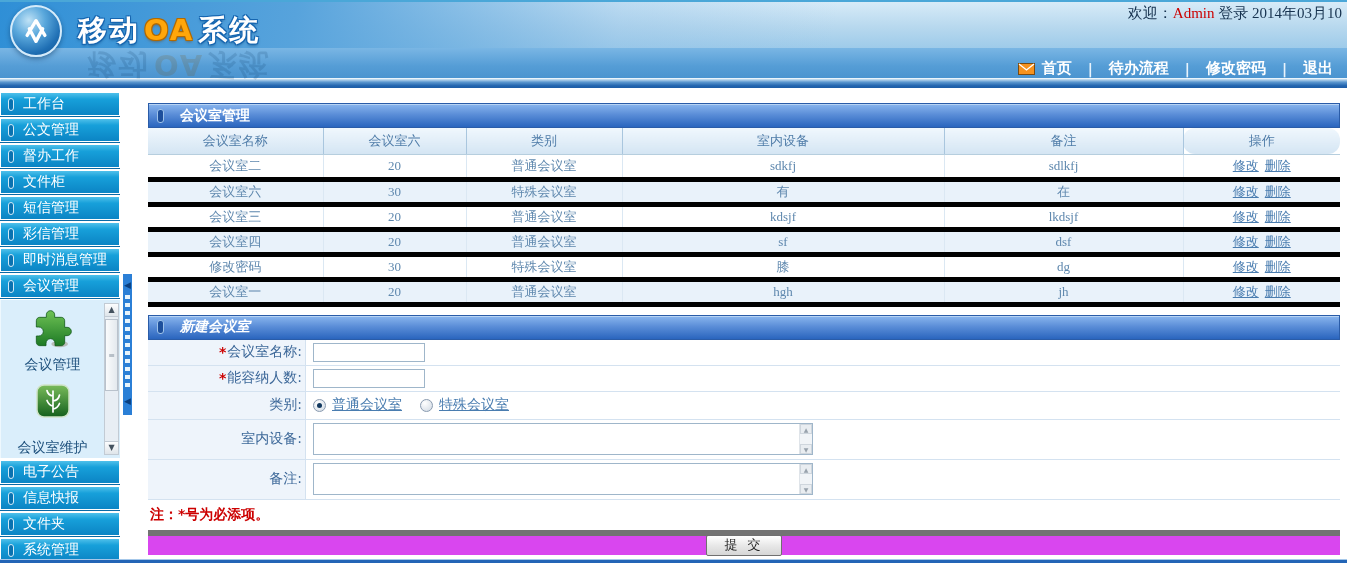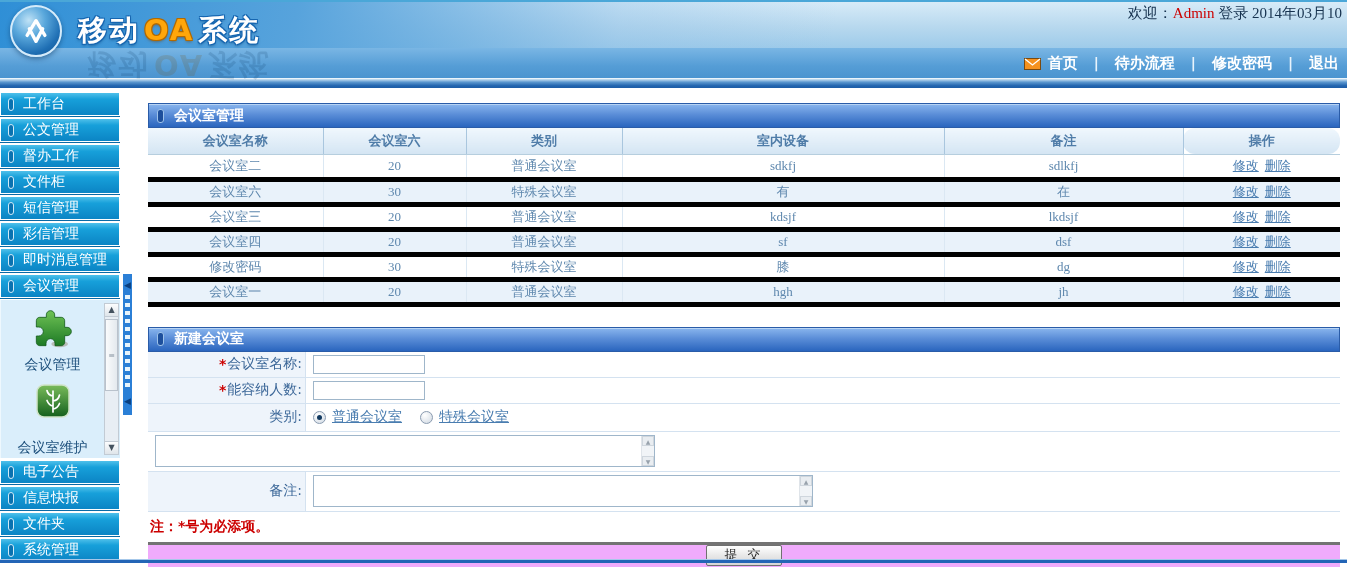--- a/index.html
+++ b/index.html
@@ -14,21 +14,21 @@
     height:48px; position:relative;
     background:linear-gradient(180deg,#d7ebf8 0%,#b7d8ee 55%,#9ecbea 100%);
     border-top:2px solid #4aa7d8;
   }
   .h-top::before {
     content:""; position:absolute; inset:0;
     background:linear-gradient(100deg,#2f8fd6 0%,#57a3dc 22%,rgba(140,190,230,.35) 46%,rgba(200,228,245,0) 62%);
   }
   .h-nav {
     height:30px; background:linear-gradient(180deg,#7ab6e4 0%,#559dd6 60%,#4b94d0 100%);
-    display:flex; align-items:center; justify-content:flex-end; padding-right:8px;
+    display:flex; align-items:flex-end; justify-content:flex-end; padding-right:14px;
     position:relative;
   }
   .nav-list { display:flex; align-items:center; }
   .nav-item { display:flex; align-items:center; gap:7px; color:#fff; font-size:15px; font-weight:bold; cursor:pointer; text-decoration:none; }
   .nav-sep { color:#e8f3fc; font-size:14px; margin:0 16px; font-weight:bold; }
   .env { display:inline-flex; margin-top:1px; }
   .h-strip { height:10px; background:linear-gradient(180deg,#cfe4f4 0%,#5b97cf 35%,#2264ae 75%,#1d5ca6 100%); border-top:1px solid #eaf4fb; }
   .welcome {
     position:absolute; right:5px; top:2px; z-index:3; font-size:15px; color:#16324f;
     font-family:"Liberation Serif","DejaVu Serif",serif; white-space:nowrap;
@@ -84,31 +84,31 @@
     display:flex; flex-direction:column; align-items:center; cursor:pointer;
   }
   .col-arrow { color:#0b3f7e; font-size:9px; line-height:10px; }
   .col-arrow.a1 { margin-top:6px; }
   .col-arrow.a2 { margin-bottom:9px; }
   .dashes { flex:1; width:5px; margin:5px 0;
     background:repeating-linear-gradient(180deg,#e8f4fc 0 4px, rgba(255,255,255,0) 4px 8px); }
   
   main { position:absolute; left:148px; top:103px; width:1192px; }
   .panel-title {
-    height:25px; display:flex; align-items:center; gap:10px; padding-left:8px;
+    height:25px; display:flex; align-items:center; gap:16px; padding-left:8px;
     background:linear-gradient(180deg,#8ab6ee 0%,#5b8ed8 45%,#2a65be 100%);
     border:1px solid #2a5ca8; box-shadow:inset 0 1px 0 #b8d4f4;
     color:#fff; font-weight:bold; font-size:14px;
   }
   .panel-title .pill-l { width:7px; height:14px; border-radius:3px; background:#1d4f9c; border:1px solid #9ec3ea; }
-  .mt { margin-top:20px; }
+  .mt { margin-top:8px;font-style:italic; }
   table { width:100%; border-collapse:collapse; table-layout:fixed; }
   col.c1{width:175px} col.c2{width:143px} col.c3{width:156px} col.c4{width:322px} col.c5{width:239px} col.c6{width:157px}
   thead th {
-    height:26px; font-weight:bold; font-size:13px; color:#4f7ca8;
+    height:26px; font-weight:normal; font-size:13px; color:#4f7ca8;
     background:linear-gradient(180deg,#f0f7fd 0%,#d4e5f3 100%);
     border-right:1px solid #a9c6de; border-bottom:1px solid #b6cede;
   }
   thead th:last-child { border-right:none;border-radius:12px; }
   tbody td {
     height:25px; text-align:center; font-size:13px; color:#5f88ae;
     font-family:"Liberation Serif","DejaVu Serif",serif;
     border-right:1px solid #dbe8f3; border-bottom:5px solid #000000;
   }
   tbody td:last-child { border-right:none; }
@@ -129,22 +129,22 @@
   .radio.sel::after { content:""; position:absolute; inset:3px; border-radius:50%; background:#12395f; }
   a.opt { color:var(--link_blue,#4a7db0); text-decoration:underline; font-size:14px; margin:0 18px 0 6px; cursor:pointer; }
   .ta-wrap { width:500px; height:32px; position:relative; border:1px solid #9fb6ca; background:#fff; }
   .ta-wrap textarea { position:absolute; top:0; left:0; bottom:0; width:calc(100% - 13px); height:100%;
     border:0; resize:none; outline:none; font:13px "DejaVu Sans",sans-serif; }
   .ta-scroll { position:absolute; top:0; right:0; bottom:0; width:13px; background:#f1f4f7;
     border-left:1px solid #dfe4e9; display:flex; flex-direction:column; justify-content:space-between; }
   .ta-btn { height:10px; font-size:6px; line-height:10px; text-align:center; color:#98a2ac;
     background:#e9edf1; border:1px solid #cfd6dd; cursor:pointer; }
   .note { padding:6px 2px 5px; color:var(--highlight_red,#cc0000); font-weight:bold; font-size:14px; }
-  .submit-band { height:25px; background:#f0abfc; border-top:3px solid #737373; margin-top:1px;
-    display:flex; align-items:flex-start; justify-content:center; }
+  .submit-band { height:25px; background:#d946ef; border-top:6px solid #737373; margin-top:1px;
+    display:flex; align-items:center; justify-content:center; }
   button.submit {
     width:76px; height:21px; font-size:13px; letter-spacing:3px; cursor:pointer;
     font-family:"DejaVu Sans",sans-serif; color:#222;
     background:linear-gradient(#ffffff,#e8e8e8 50%,#d6d6d6); border:1px solid #707070; border-radius:2px;
   }
   .footer-line { position:absolute; left:0; top:559px; width:100%; height:4px;
     background:#2365b6; border-top:1px solid #a6c8ea; }
 </style>
 </head>
 <body>
@@ -401,20 +401,23 @@
           <span>类别:</span>
         </div>
       <div class="f-field">
         <span class="radio sel"></span>
         <a class="opt">普通会议室</a>
         <span class="radio"></span>
         <a class="opt">特殊会议室</a>
       </div>
     </div>
     <div class="f-row h40">
+      <div class="f-label">
+          <span>室内设备:</span>
+        </div>
       <div class="f-field">
         <div class="ta-wrap">
           <textarea style=""></textarea>
           <div class="ta-scroll">
             <div class="ta-btn">▲</div>
             <div class="ta-btn">▼</div>
           </div>
         </div>
       </div>
     </div>

